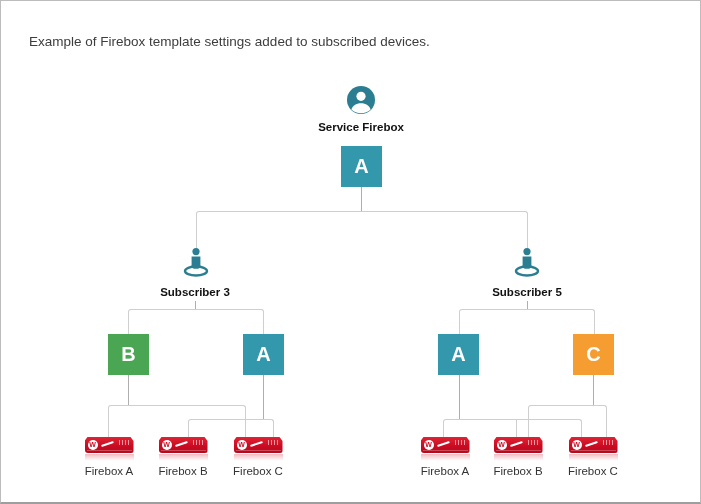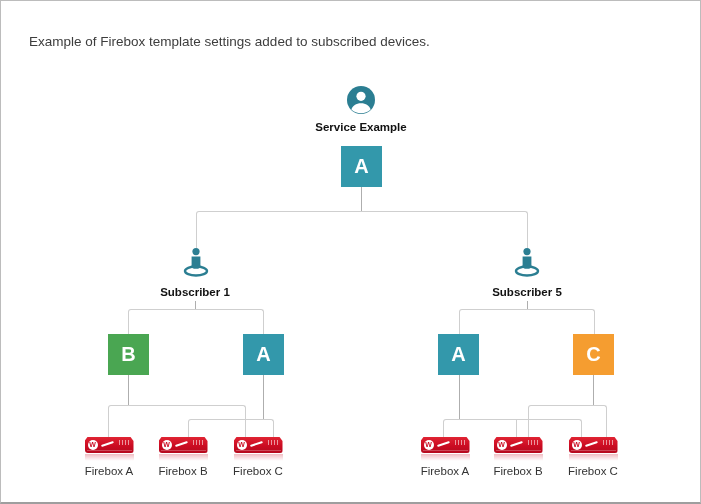--- a/index.html
+++ b/index.html
@@ -69,34 +69,34 @@
 
   <div class="title">Example of Firebox template settings added to subscribed devices.</div>
 
   <div class="icon-wrap" style="left:345px;top:84px;">
     <svg width="30" height="30" viewBox="0 0 30 30">
       <circle cx="15" cy="15" r="14" fill="#2b7e92"></circle>
       <circle cx="15" cy="11.3" r="4.6" fill="#fff"></circle>
       <path d="M15 18.3 c-4.8 0 -8.7 2.6 -9.6 6.2 a14 14 0 0 0 19.2 0 c-0.9 -3.6 -4.8 -6.2 -9.6 -6.2 Z" fill="#fff"></path>
     </svg>
   </div>
-  <div class="node-label" style="left:260px;top:120px;">Service Example</div>
+  <div class="node-label" style="left:260px;top:120px;">Service Firebox</div>
   <div class="tpl-box teal" style="left:340px;top:145px;">A</div>
 
   <div class="vline" style="left:360px;top:186px;height:24px;"></div>
   <div class="bracket" style="left:195px;top:210px;width:332px;height:37px;"></div>
 
   <div class="icon-wrap" style="left:182px;top:246px;">
     <svg width="26" height="30" viewBox="0 0 26 30">
       <ellipse cx="13" cy="24" rx="11" ry="4.5" fill="none" stroke="#2b7e92" stroke-width="2.4"></ellipse>
       <circle cx="13" cy="4.6" r="3.6" fill="#2b7e92"></circle>
       <path d="M8.6 9.6 h8.8 v9.8 a4.4 2.4 0 0 1 -8.8 0 Z" fill="#2b7e92"></path>
     </svg>
   </div>
-  <div class="node-label" style="left:94px;top:285px;">Subscriber 1</div>
+  <div class="node-label" style="left:94px;top:285px;">Subscriber 3</div>
   <div class="vline" style="left:194px;top:300px;height:8px;"></div>
   <div class="bracket" style="left:127px;top:308px;width:136px;height:25px;"></div>
 
   <div class="tpl-box green" style="left:107px;top:333px;">B</div>
   <div class="tpl-box teal" style="left:242px;top:333px;">A</div>
 
   <div class="vline" style="left:127px;top:374px;height:30px;"></div>
   <div class="bracket" style="left:107px;top:404px;width:138px;height:33px;"></div>
   <div class="vline" style="left:262px;top:374px;height:44px;"></div>
   <div class="bracket" style="left:187px;top:418px;width:86px;height:19px;"></div>

